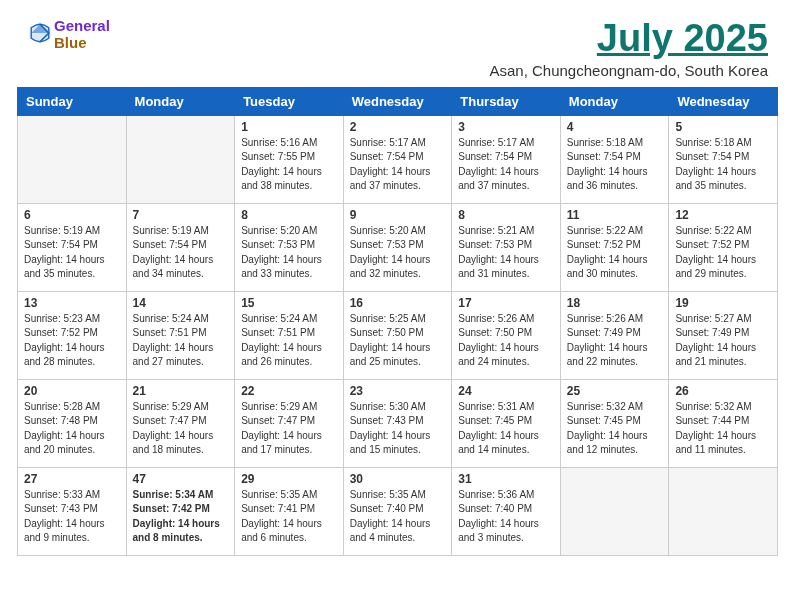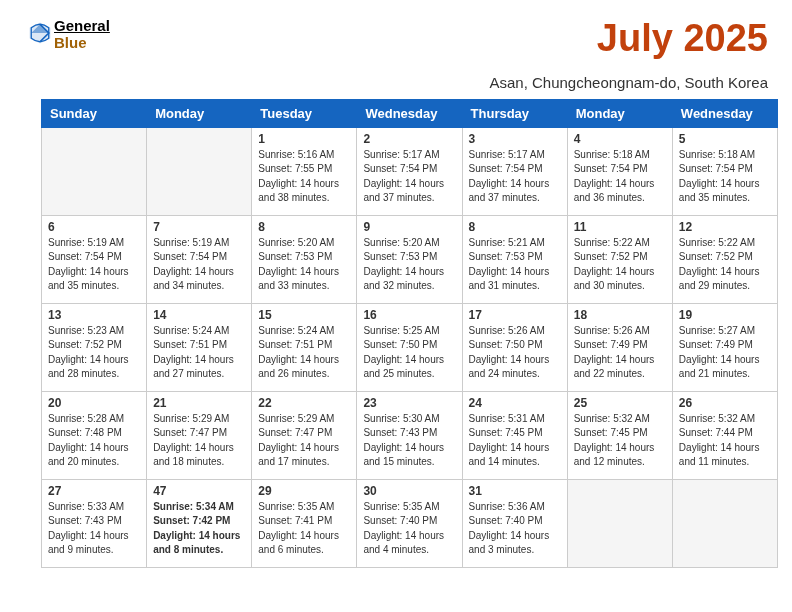--- a/index.html
+++ b/index.html
@@ -18,51 +18,51 @@
     .logo {
       display: flex;
       align-items: center;
       gap: 0;
     }
     .logo-text {
       font-size: 15px;
       font-weight: bold;
       line-height: 1.1;
     }
-    .logo-general { color: #000000; text-decoration: underline; }
+    .logo-general { color: #6d28d9; }
     .logo-blue { color: #a16207; }
     .logo-icon {
       width: 28px;
       height: 28px;
       margin-left: 2px;
     }
     .title-block {
       text-align: right;
     }
     .month-year {
       font-size: 38px;
       font-weight: bold;
-      color: #c2410c;
+      color: #0f766e;
       line-height: 1.1;
+      text-decoration: underline;
     }
     .location {
       font-size: 15px;
       color: #333;
-      margin-top: 14px;
+      margin-top: 2px;
     }
     .calendar {
       width: 100%;
       border-collapse: collapse;
       margin: 0 0 0 0;
       padding: 0 12px;
       table-layout: fixed;
     }
     .calendar-wrap {
       padding: 0 14px 10px 17px;
-      margin-left: 24px;
     }
     .cal-header th {
       background: #1565c0;
       color: #fff;
       text-align: left;
       padding: 6px 8px;
       font-size: 13px;
       font-weight: bold;
       border: 1px solid #1565c0;
     }

